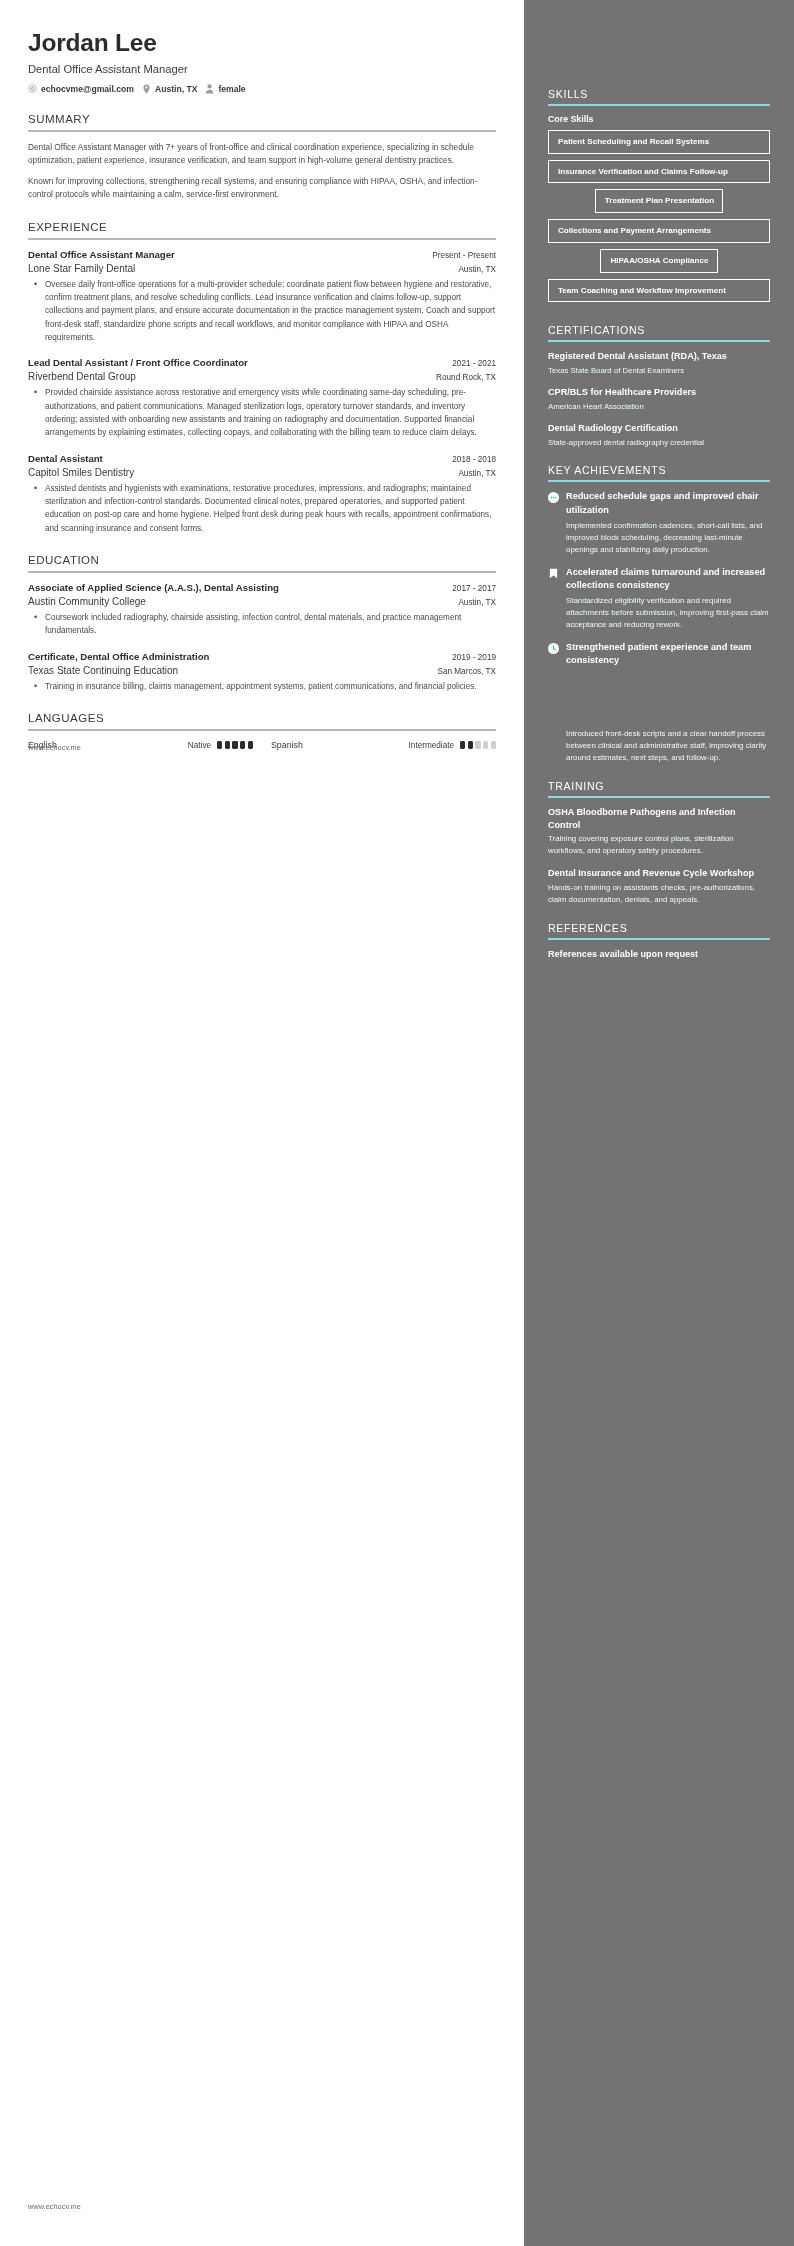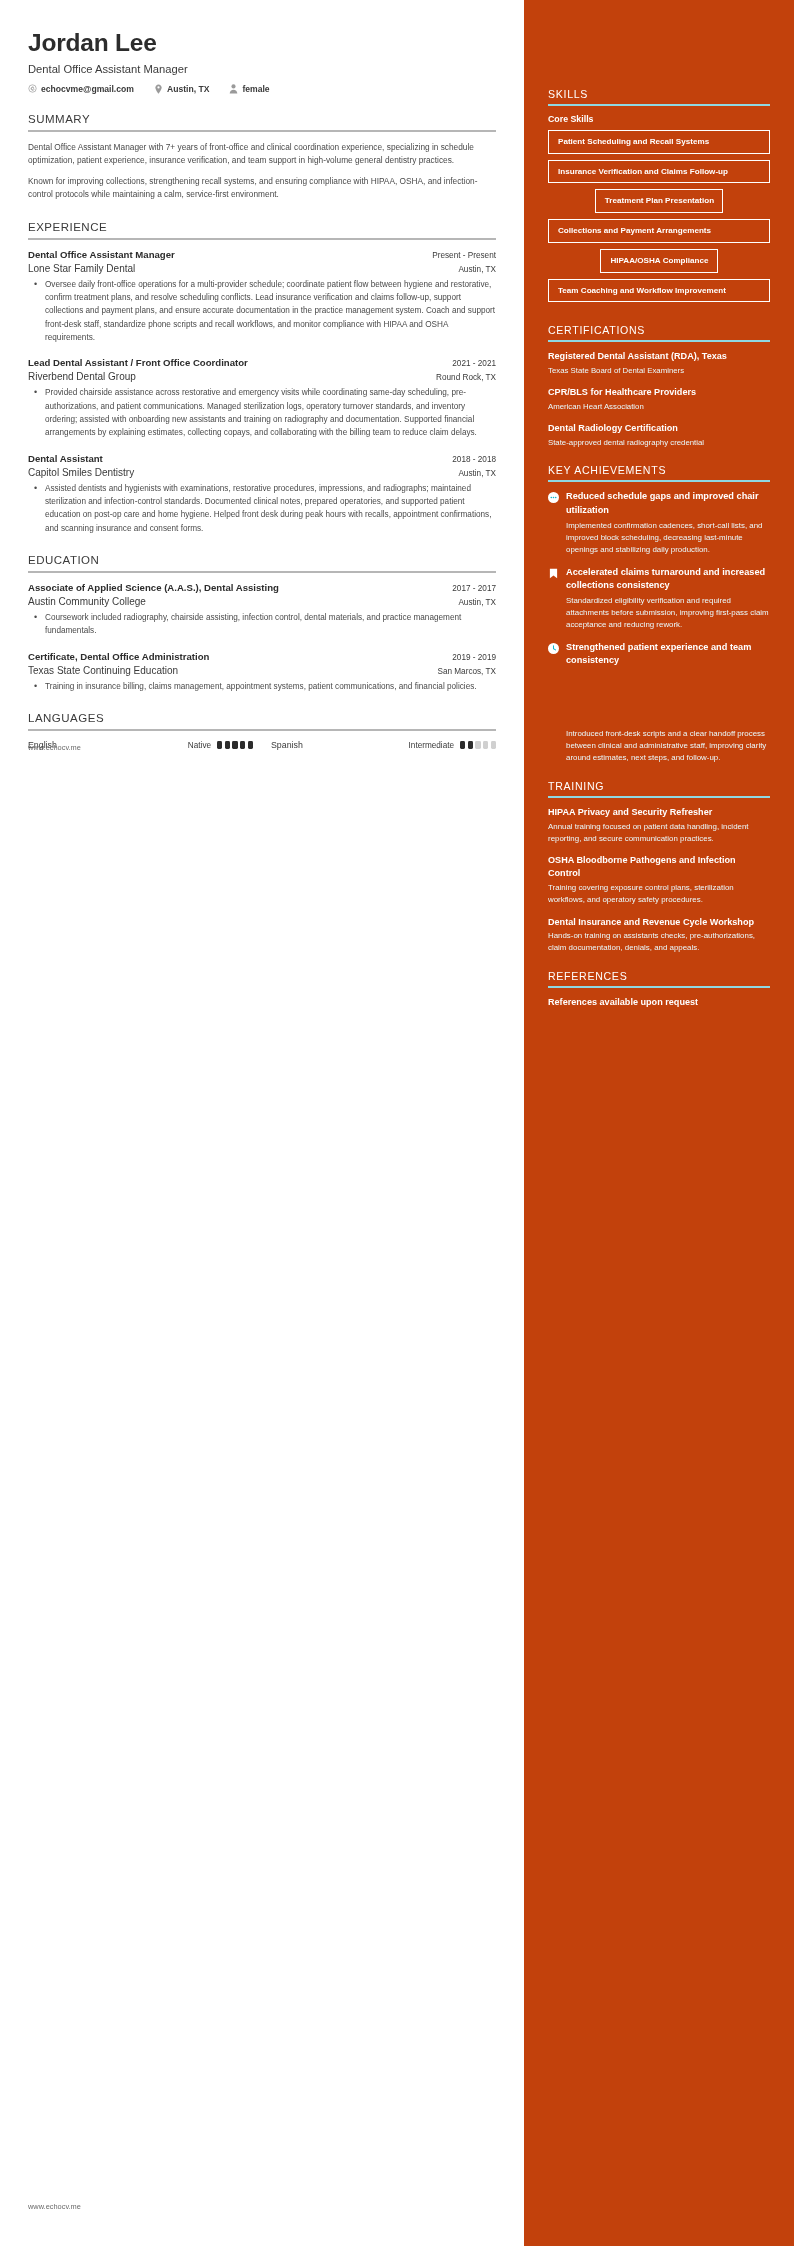--- a/index.html
+++ b/index.html
@@ -32,21 +32,21 @@
   }
   .job-title {
     font-size: 11.2px;
     color: #3a3a3a;
     margin-top: 6px;
     font-weight: normal;
   }
   .contact-row {
     display: flex;
     align-items: center;
-    gap: 20px;
+    gap: 8px;
     margin-top: 9px;
     flex-wrap: wrap;
   }
   .contact-item {
     display: flex;
     align-items: center;
     gap: 4px;
     font-size: 8.6px;
     font-weight: bold;
     color: #3a3a3a;
@@ -166,21 +166,21 @@
   .footer-url {
     position: absolute;
     left: 28px;
     font-size: 7.4px;
     color: #6a6a6a;
   }
   
   .sidebar {
     width: 270px;
     flex: 0 0 270px;
-    background: #c2410c;
+    background: #737373;
     color: #ffffff;
     padding: 88px 24px 0 24px;
     position: relative;
   }
   .side-sec { margin-bottom: 16px; }
   .side-head {
     font-size: 10.6px;
     letter-spacing: 0.7px;
     font-weight: normal;
     color: #ffffff;
@@ -511,24 +511,20 @@
           <div class="ach-spacer"></div>
           <div class="ach-desc">Introduced front-desk scripts and a clear handoff process between clinical and administrative staff, improving clarity around estimates, next steps, and follow-up.</div>
         </div>
       </div>
     </div>
 
     <div class="side-sec">
       <div class="side-head">TRAINING</div>
       <div class="side-rule"></div>
       <div class="train">
-        <div class="train-name">HIPAA Privacy and Security Refresher</div>
-        <div class="train-desc">Annual training focused on patient data handling, incident reporting, and secure communication practices.</div>
-      </div>
-      <div class="train">
         <div class="train-name">OSHA Bloodborne Pathogens and Infection Control</div>
         <div class="train-desc">Training covering exposure control plans, sterilization workflows, and operatory safety procedures.</div>
       </div>
       <div class="train">
         <div class="train-name">Dental Insurance and Revenue Cycle Workshop</div>
         <div class="train-desc">Hands-on training on assistants checks, pre-authorizations, claim documentation, denials, and appeals.</div>
       </div>
     </div>
 
     <div class="side-sec">

